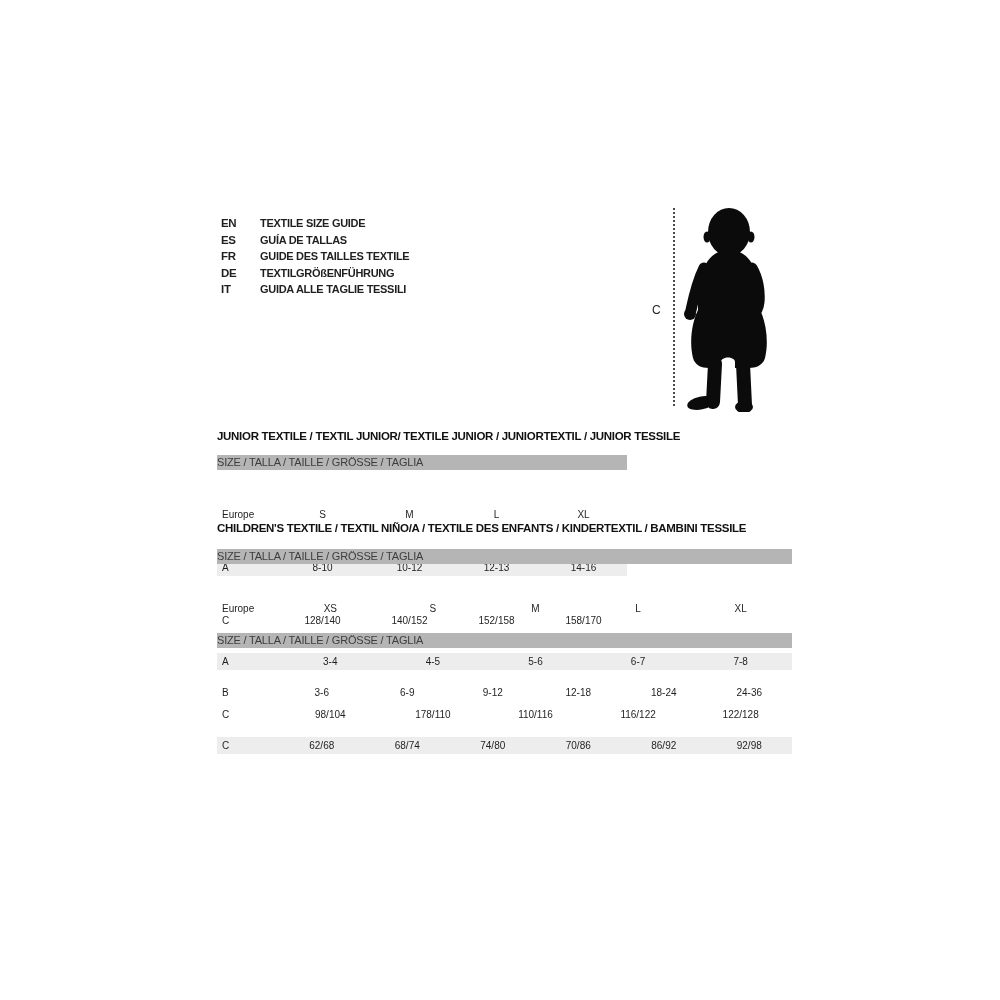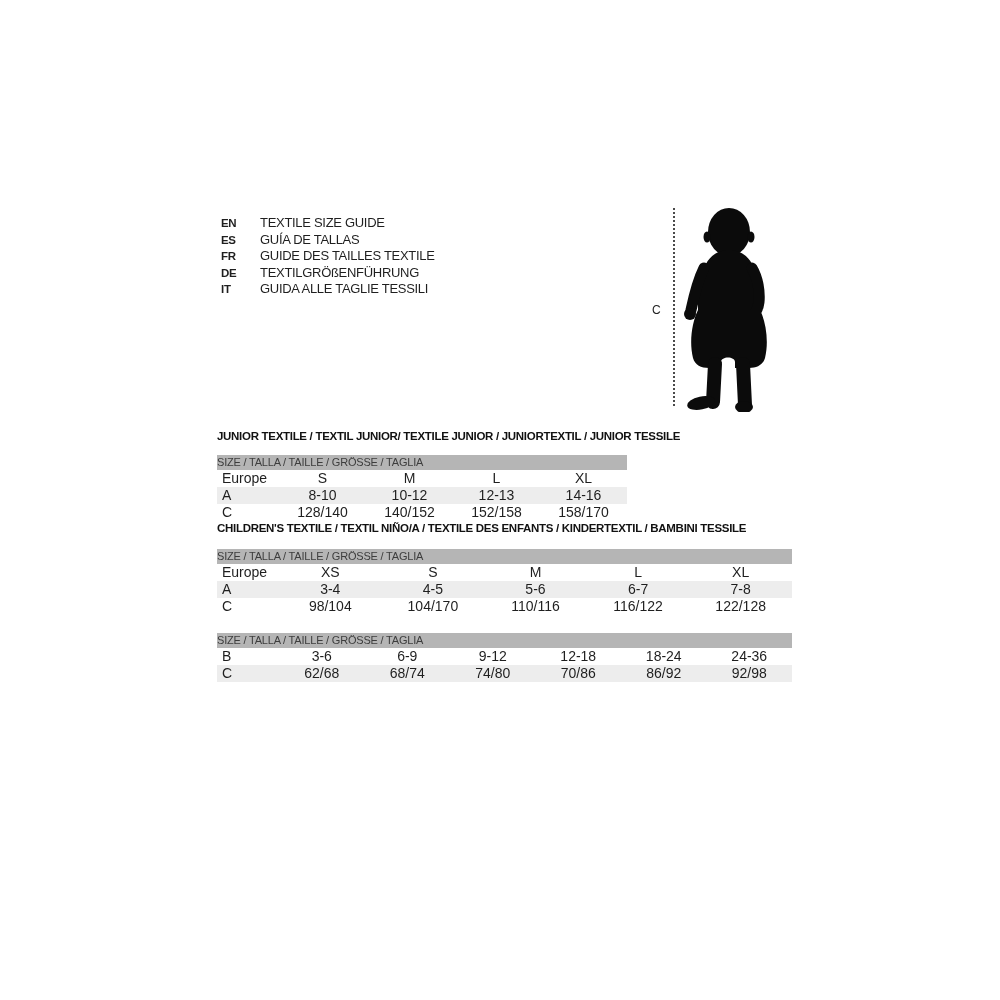--- a/index.html
+++ b/index.html
@@ -4,33 +4,33 @@
 <style>
   html,body{margin:0;padding:0;background:#fff;}
   .canvas{
     position:relative;width:1000px;height:1000px;background:#ffffff;overflow:hidden;
     font-family:"Liberation Sans","DejaVu Sans",sans-serif;color:#1f1f1f;
   }
   
   .langs{position:absolute;left:221px;top:215px;}
   .lang-row{display:flex;height:16.6px;line-height:16.6px;align-items:flex-end;}
   .lang-code{width:39px;font-size:11.5px;font-weight:700;letter-spacing:-0.3px;}
-  .lang-text{font-size:13px;font-weight:400;letter-spacing:-0.3px;white-space:nowrap;}
+  .lang-text{font-size:11px;font-weight:700;letter-spacing:-0.3px;white-space:nowrap;}
   
   .measure-line{position:absolute;left:673px;top:208px;height:198px;width:0;border-left:2px dotted #4a4a4a;}
   .measure-label{position:absolute;left:652px;top:303px;font-size:12px;font-weight:400;color:#222;}
   .toddler{position:absolute;left:682px;top:206px;}
   
   .tbl{position:absolute;left:217px;}
   .tbl-title{font-size:11.5px;font-weight:700;letter-spacing:-0.3px;line-height:16.5px;color:#111;white-space:nowrap;}
   .size-bar{background:#b5b5b5;color:#3d3d3d;height:15px;line-height:15px;font-size:11px;letter-spacing:-0.2px;}
   .t1{width:410px;} .t1 .size-bar{margin-top:10px;}
   .t2{width:575px;} .t2 .size-bar{margin-top:12px;}
   .t3{width:575px;} .t3 .size-bar{margin-top:9px;}
-  .tbody .trow{display:flex;height:17px;line-height:17px;font-size:14px;}
+  .tbody .trow{display:flex;height:17px;line-height:17px;font-size:10px;margin-top:36px;}
   .tbody .trow:nth-child(2){background:#ededed;}
   .cell.label{width:57px;padding-left:5px;}
   .cell.val{flex:1;text-align:center;}
   
   .legend{position:absolute;left:217px;top:734px;}
   .legend-line{font-size:11px;font-weight:700;letter-spacing:-0.2px;line-height:18px;white-space:nowrap;color:#111;}
 </style>
 </head>
 <body>
 
@@ -124,21 +124,21 @@
           <div class="cell label">A</div>
           <div class="cell val">3-4</div>
           <div class="cell val">4-5</div>
           <div class="cell val">5-6</div>
           <div class="cell val">6-7</div>
           <div class="cell val">7-8</div>
         </div>
         <div class="trow">
           <div class="cell label">C</div>
           <div class="cell val">98/104</div>
-          <div class="cell val">104/170</div>
+          <div class="cell val">178/110</div>
           <div class="cell val">110/116</div>
           <div class="cell val">116/122</div>
           <div class="cell val">122/128</div>
         </div>
       </div>
   </section>
 
   <section class="tbl t3" style="top:624px;">
     <div class="size-bar">SIZE / TALLA / TAILLE / GRÖSSE / TAGLIA</div>
     <div class="tbody">

